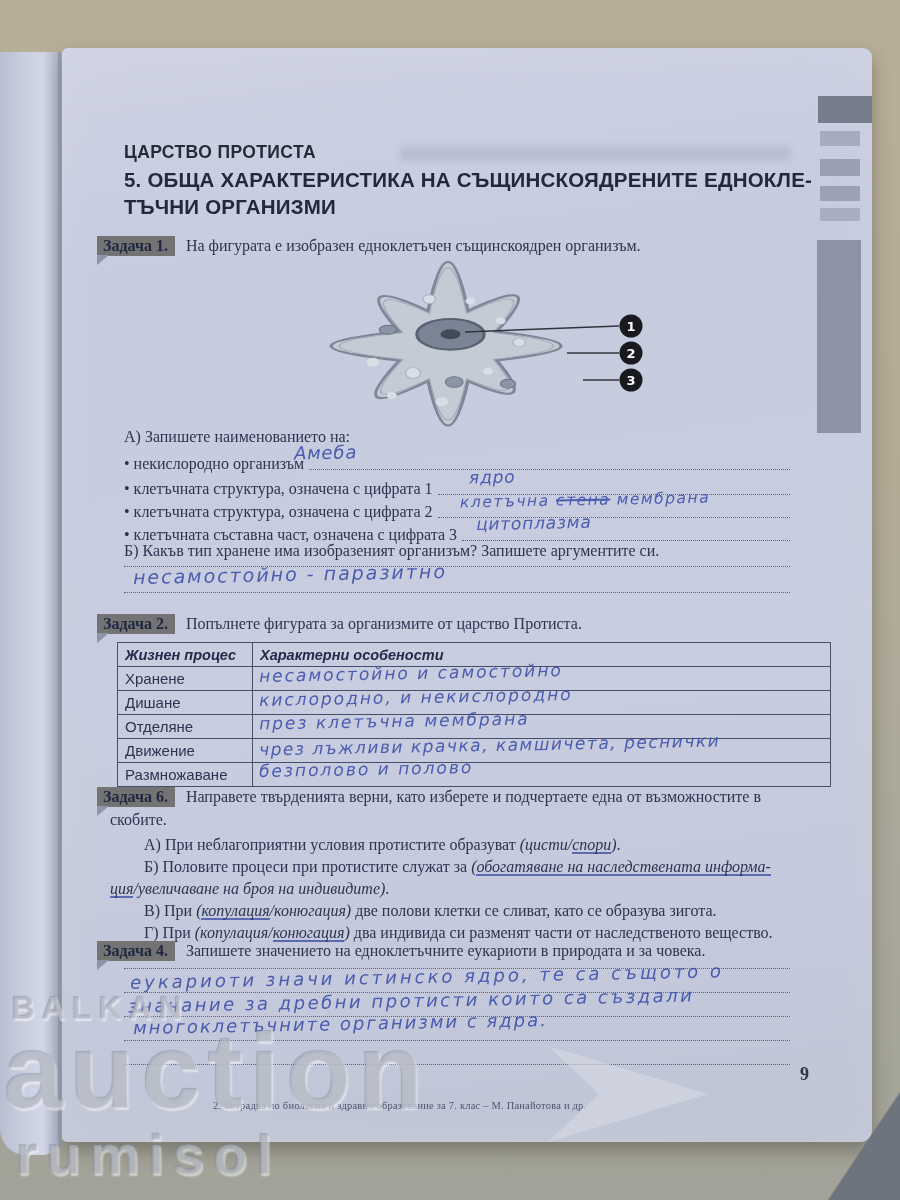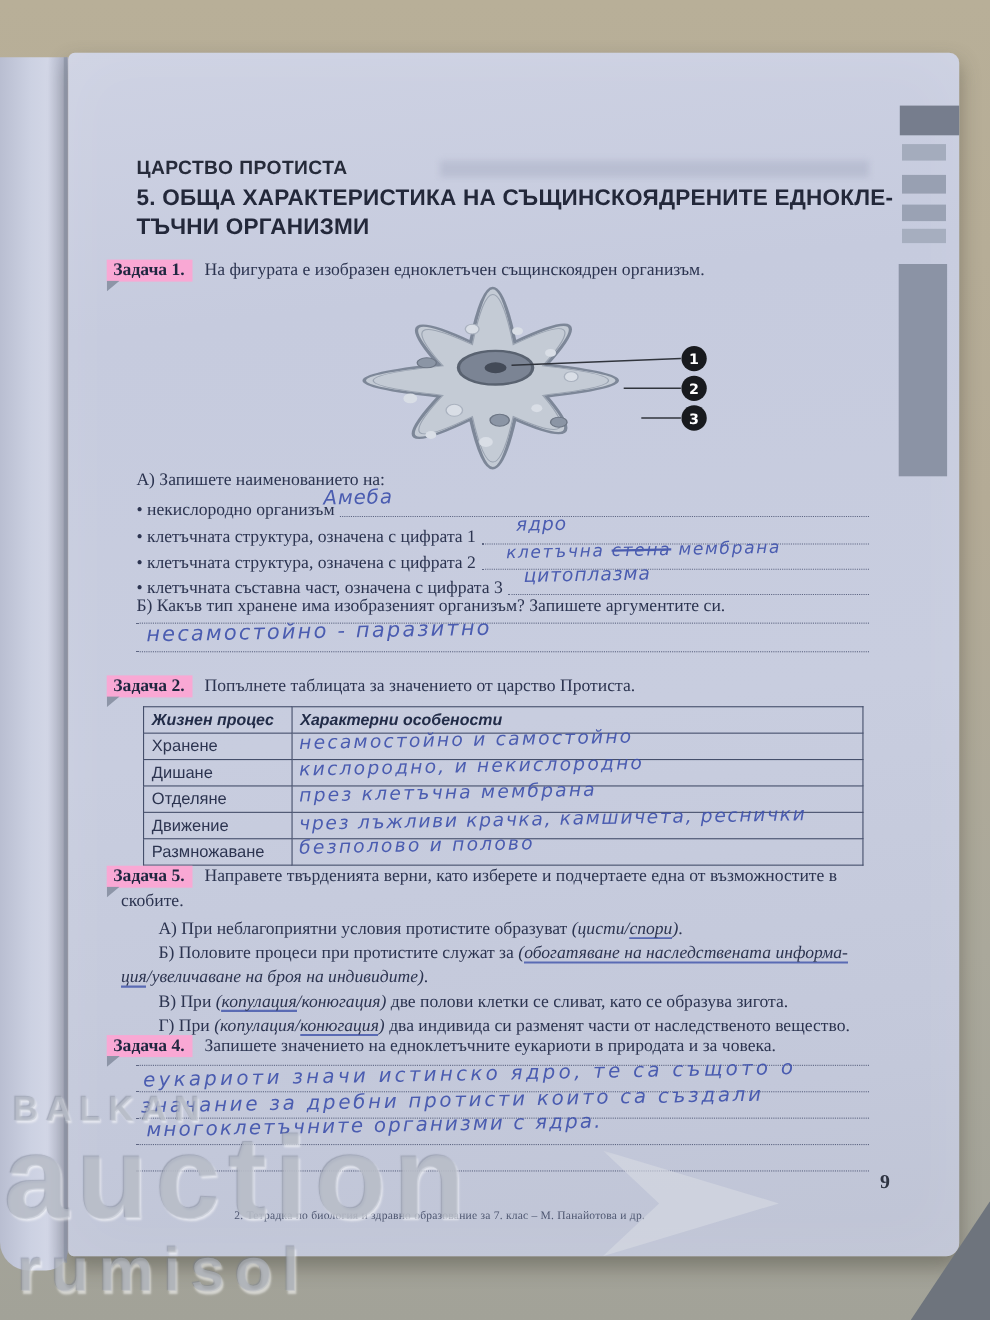--- a/index.html
+++ b/index.html
@@ -34,41 +34,41 @@
   .showthrough{position:absolute;left:400px;top:146px;width:390px;height:15px;
     background:rgba(148,156,180,.30);filter:blur(3px);}
 
   
   .kingdom{position:absolute;left:124px;top:142px;font-family:"Liberation Sans",sans-serif;
     font-weight:bold;font-size:17.5px;color:#262b3a;letter-spacing:.4px;}
   .main-title{position:absolute;left:124px;top:166px;width:710px;font-family:"Liberation Sans",sans-serif;
     font-weight:bold;font-size:20.5px;line-height:27px;color:#23283a;letter-spacing:.2px;}
 
   .task-row{position:absolute;font-size:16px;color:#2c3450;white-space:nowrap;}
-  .task-label{display:inline-block;position:relative;background:#f9a8d4;color:#1f2740;
+  .task-label{display:inline-block;position:relative;background:#737373;color:#1f2740;
     font-weight:bold;font-size:16px;padding:1px 7px 1px 6px;margin-right:7px;}
   .fold{position:absolute;left:0;bottom:-9px;width:12px;height:10px;background:#8d95a7;
     clip-path:polygon(0 0,100% 0,0 100%);}
 
   .ptext{font-size:16px;color:#2c3450;}
 
   
   .bullet-line{position:absolute;left:124px;width:666px;display:flex;align-items:flex-end;
     font-size:16px;color:#2c3450;}
   .bullet-line .btext{white-space:nowrap;}
   .dots{flex:1;border-bottom:1.6px dotted #5d6582;margin:0 0 3px 5px;min-width:10px;}
   .dotline{position:absolute;left:124px;width:666px;height:0;border-bottom:1.6px dotted #5d6582;}
 
   
   .hw{position:absolute;font-family:"DejaVu Sans",sans-serif;font-style:italic;
     color:#4053ad;opacity:.92;white-space:nowrap;transform:rotate(-1.1deg);letter-spacing:.8px;}
   .hw-strike{text-decoration:line-through;text-decoration-thickness:2px;}
 
   
-  .ptable{position:absolute;left:130px;top:642px;width:655px;border-collapse:collapse;
+  .ptable{position:absolute;left:117px;top:642px;width:714px;border-collapse:collapse;
     font-family:"Liberation Sans",sans-serif;font-size:15px;color:#2c3450;}
   .ptable th,.ptable td{border:1.2px solid #454f6b;padding:1px 7px;height:21px;text-align:left;
     font-weight:normal;position:relative;}
   .ptable th{font-weight:bold;font-style:italic;font-size:14.5px;color:#222c48;}
   .ptable .c1{width:120px;}
   .ptable td .hw{left:6px;top:-4px;font-size:17px;}
 
   
   .t3item{position:absolute;left:110px;width:692px;font-size:16px;color:#2c3450;white-space:nowrap;}
   .ital{font-style:italic;}
@@ -178,21 +178,21 @@
 
   <div class="task-row" style="left:124px;top:542px;">
     <span class="ptext">Б) Какъв тип хранене има изобразеният организъм? Запишете аргументите си.</span>
   </div>
   <div class="dotline" style="top:566px;"></div>
   <div class="dotline" style="top:592px;"></div>
   <span class="hw" style="left:133px;top:563px;font-size:19px;letter-spacing:2px;">несамостойно - паразитно</span>
 
   <div class="task-row" style="left:97px;top:614px;">
     <span class="task-label"><span class="fold"></span><span>Задача 2.</span></span>
-    <span class="ptext">Попълнете таблицата за значението от царство Протиста.</span>
+    <span class="ptext">Попълнете фигурата за организмите от царство Протиста.</span>
   </div>
 
   <table class="ptable">
     <tbody>
         <tr>
       <th class="c1">Жизнен процес</th>
       <th>Характерни особености</th>
     </tr>
     <tr>
       <td class="c1">Хранене</td>
@@ -221,21 +221,21 @@
     <tr>
       <td class="c1">Размножаване</td>
       <td>
             <span class="hw" style="letter-spacing:2px;">безполово и полово</span>
           </td>
     </tr>
   </tbody>
     </table>
 
   <div class="task-row" style="left:97px;top:787px;">
-    <span class="task-label"><span class="fold"></span><span>Задача 5.</span></span>
+    <span class="task-label"><span class="fold"></span><span>Задача 6.</span></span>
     <span class="ptext">Направете твърденията верни, като изберете и подчертаете една от възможностите в</span>
   </div>
   <div class="t3item" style="top:811px;">
     <span>скобите.</span>
   </div>
 
   <div class="t3item" style="top:858px;text-indent:34px;">
     <span>Б) Половите процеси при протистите служат за </span><span class="ital">(</span><span class="ital pen-u">обогатяване на наследствената информа-</span>
   </div>
   <div class="t3item" style="top:836px;text-indent:34px;">

